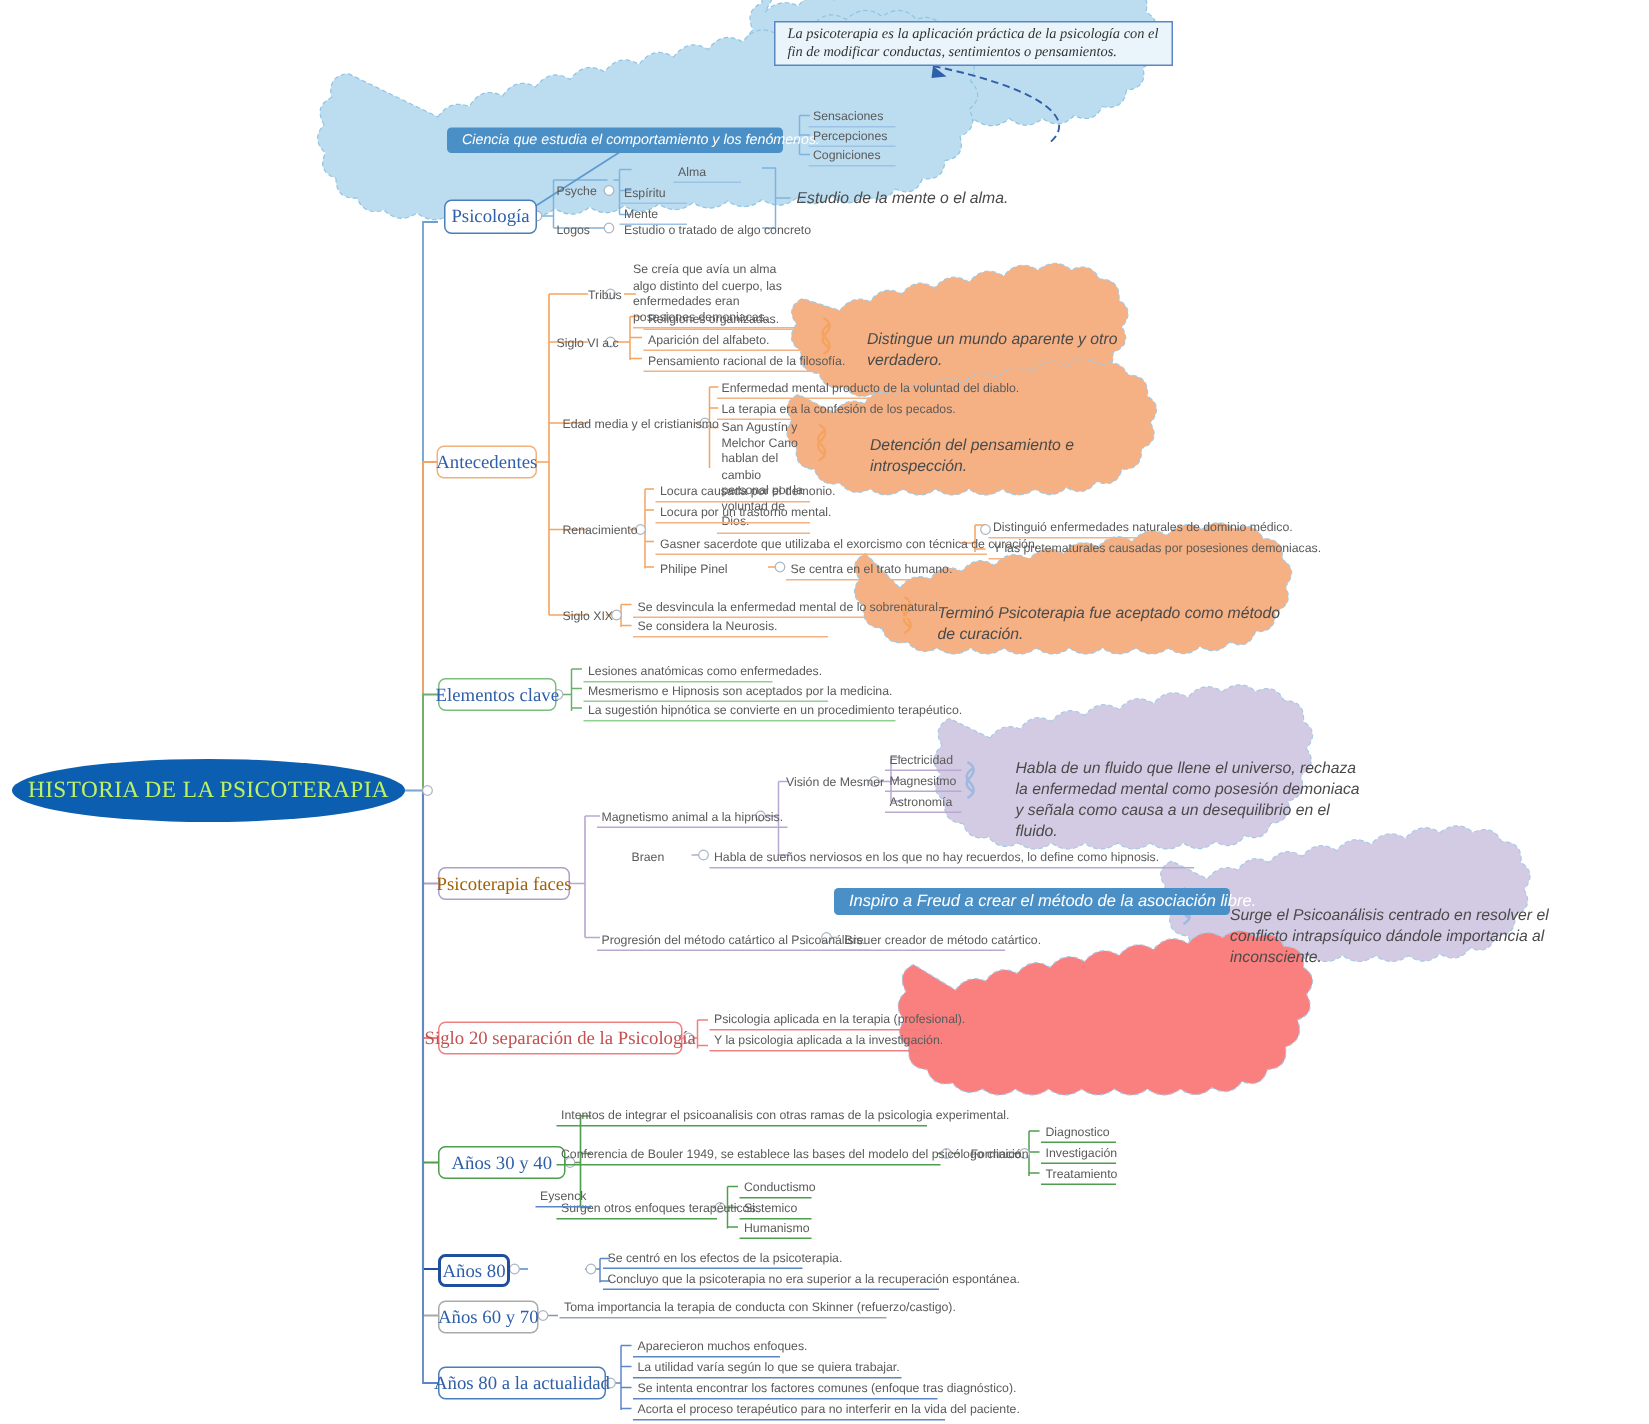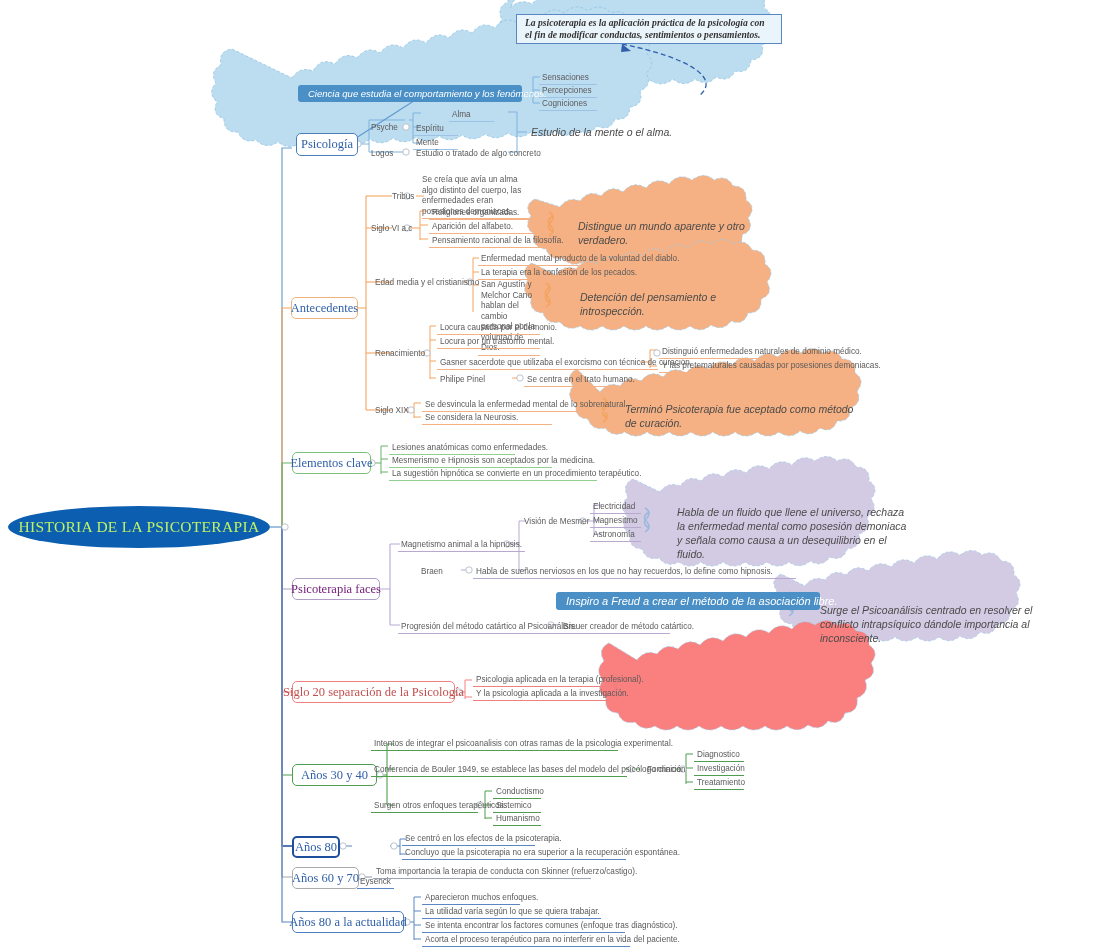--- a/index.html
+++ b/index.html
@@ -22,21 +22,21 @@
   .pill{
     background:#fff;border:1.3px solid #888;border-radius:5px;
     display:flex;align-items:center;justify-content:center;
     font-family:"Liberation Serif","DejaVu Serif",serif;
     font-size:12.5px;color:#2f5fa8;white-space:nowrap;padding:0 9px;
     height:22px;
   }
   .pill.b-blue {border-color:#4a7ebb;color:#2f5fa8;}
   .pill.b-orange{border-color:#f0b27a;color:#2f5fa8;}
   .pill.b-green {border-color:#7cbf7c;color:#2f5fa8;}
-  .pill.b-purple{border-color:#b0a0c8;color:#701a75;}
+  .pill.b-purple{border-color:#b0a0c8;color:#a16207;}
   .pill.b-red   {border-color:#f08080;color:#c2504e;}
   .pill.b-green2{border-color:#4f9e4f;color:#2f5fa8;}
   .pill.b-navy  {border-color:#1f4e9c;border-width:2px;color:#2f5fa8;}
   .pill.b-grey  {border-color:#aaa;color:#2f5fa8;}
 
   
   .leaf{
     font-size:8.2px;line-height:11px;color:#5a5a5a;white-space:nowrap;
     padding:0 3px 1px 3px;
   }
@@ -232,21 +232,21 @@
       <circle cx="394" cy="846" r="3.2"></circle>
       <circle cx="362" cy="877" r="3.2"></circle>
       <circle cx="407" cy="922" r="3.2"></circle>
       <circle cx="285" cy="527" r="3.2"></circle>
     </g>
   </svg>
 
   <div class="abs central">HISTORIA DE LA PSICOTERAPIA</div>
 
   <div class="abs" style="left:516px;top:14px;width:266px;height:30px;border:1px solid #5b86c4;background:#eaf4fb;
-              display:flex;align-items:center;padding:0 8px;font-weight:bold;">
+              display:flex;align-items:center;padding:0 8px;">
     <span style="font-family:'Liberation Serif','DejaVu Serif',serif;font-style:italic;font-size:9.6px;
                  line-height:12.5px;color:#333;">La psicoterapia es la aplicación práctica de la psicología con el fin de modificar conductas, sentimientos o pensamientos.</span>
   </div>
 
   <div class="abs pill b-blue" style="left:296px;top:133px;width:62px;height:23px;">
     <span>Psicología</span>
   </div>
 
   <div class="abs fillbox" style="left:298px;top:85px;width:224px;height:17px;font-size:9.5px;">
     <span>Ciencia que estudia el comportamiento y los fenómenos.</span>
@@ -346,21 +346,21 @@
   <div class="abs leaf u-green2" style="left:694px;top:763px;width:50px;">Investigación</div>
   <div class="abs leaf u-green2" style="left:694px;top:777px;width:50px;">Treatamiento</div>
   <div class="abs leaf u-green2" style="left:371px;top:800px;width:107px;">Surgen otros enfoques terapéuticos.</div>
   <div class="abs leaf u-green2" style="left:493px;top:786px;width:48px;">Conductismo</div>
   <div class="abs leaf u-green2" style="left:493px;top:800px;width:48px;">Sistemico</div>
   <div class="abs leaf u-green2" style="left:493px;top:813px;width:48px;">Humanismo</div>
 
   <div class="abs pill b-navy" style="left:292px;top:836px;width:48px;height:22px;">
     <span>Años 80</span>
   </div>
-  <div class="abs leaf" style="left:357px;top:876px;border:none;border-bottom:1px solid #5b86c4;">Eysenck</div>
+  <div class="abs leaf" style="left:357px;top:792px;border:none;border-bottom:1px solid #5b86c4;">Eysenck</div>
   <div class="abs leaf u-navy" style="left:402px;top:833px;width:133px;">Se centró en los efectos de la psicoterapia.</div>
   <div class="abs leaf u-navy" style="left:402px;top:847px;width:224px;">Concluyo que la psicoterapia no era superior a la recuperación espontánea.</div>
 
   <div class="abs pill b-grey" style="left:292px;top:867px;width:67px;height:22px;">
     <span>Años 60 y 70</span>
   </div>
   <div class="abs leaf u-grey" style="left:373px;top:866px;width:218px;">Toma importancia la terapia de conducta con Skinner (refuerzo/castigo).</div>
 
   <div class="abs pill b-blue" style="left:292px;top:911px;width:112px;height:22px;">
     <span>Años 80 a la actualidad</span>

